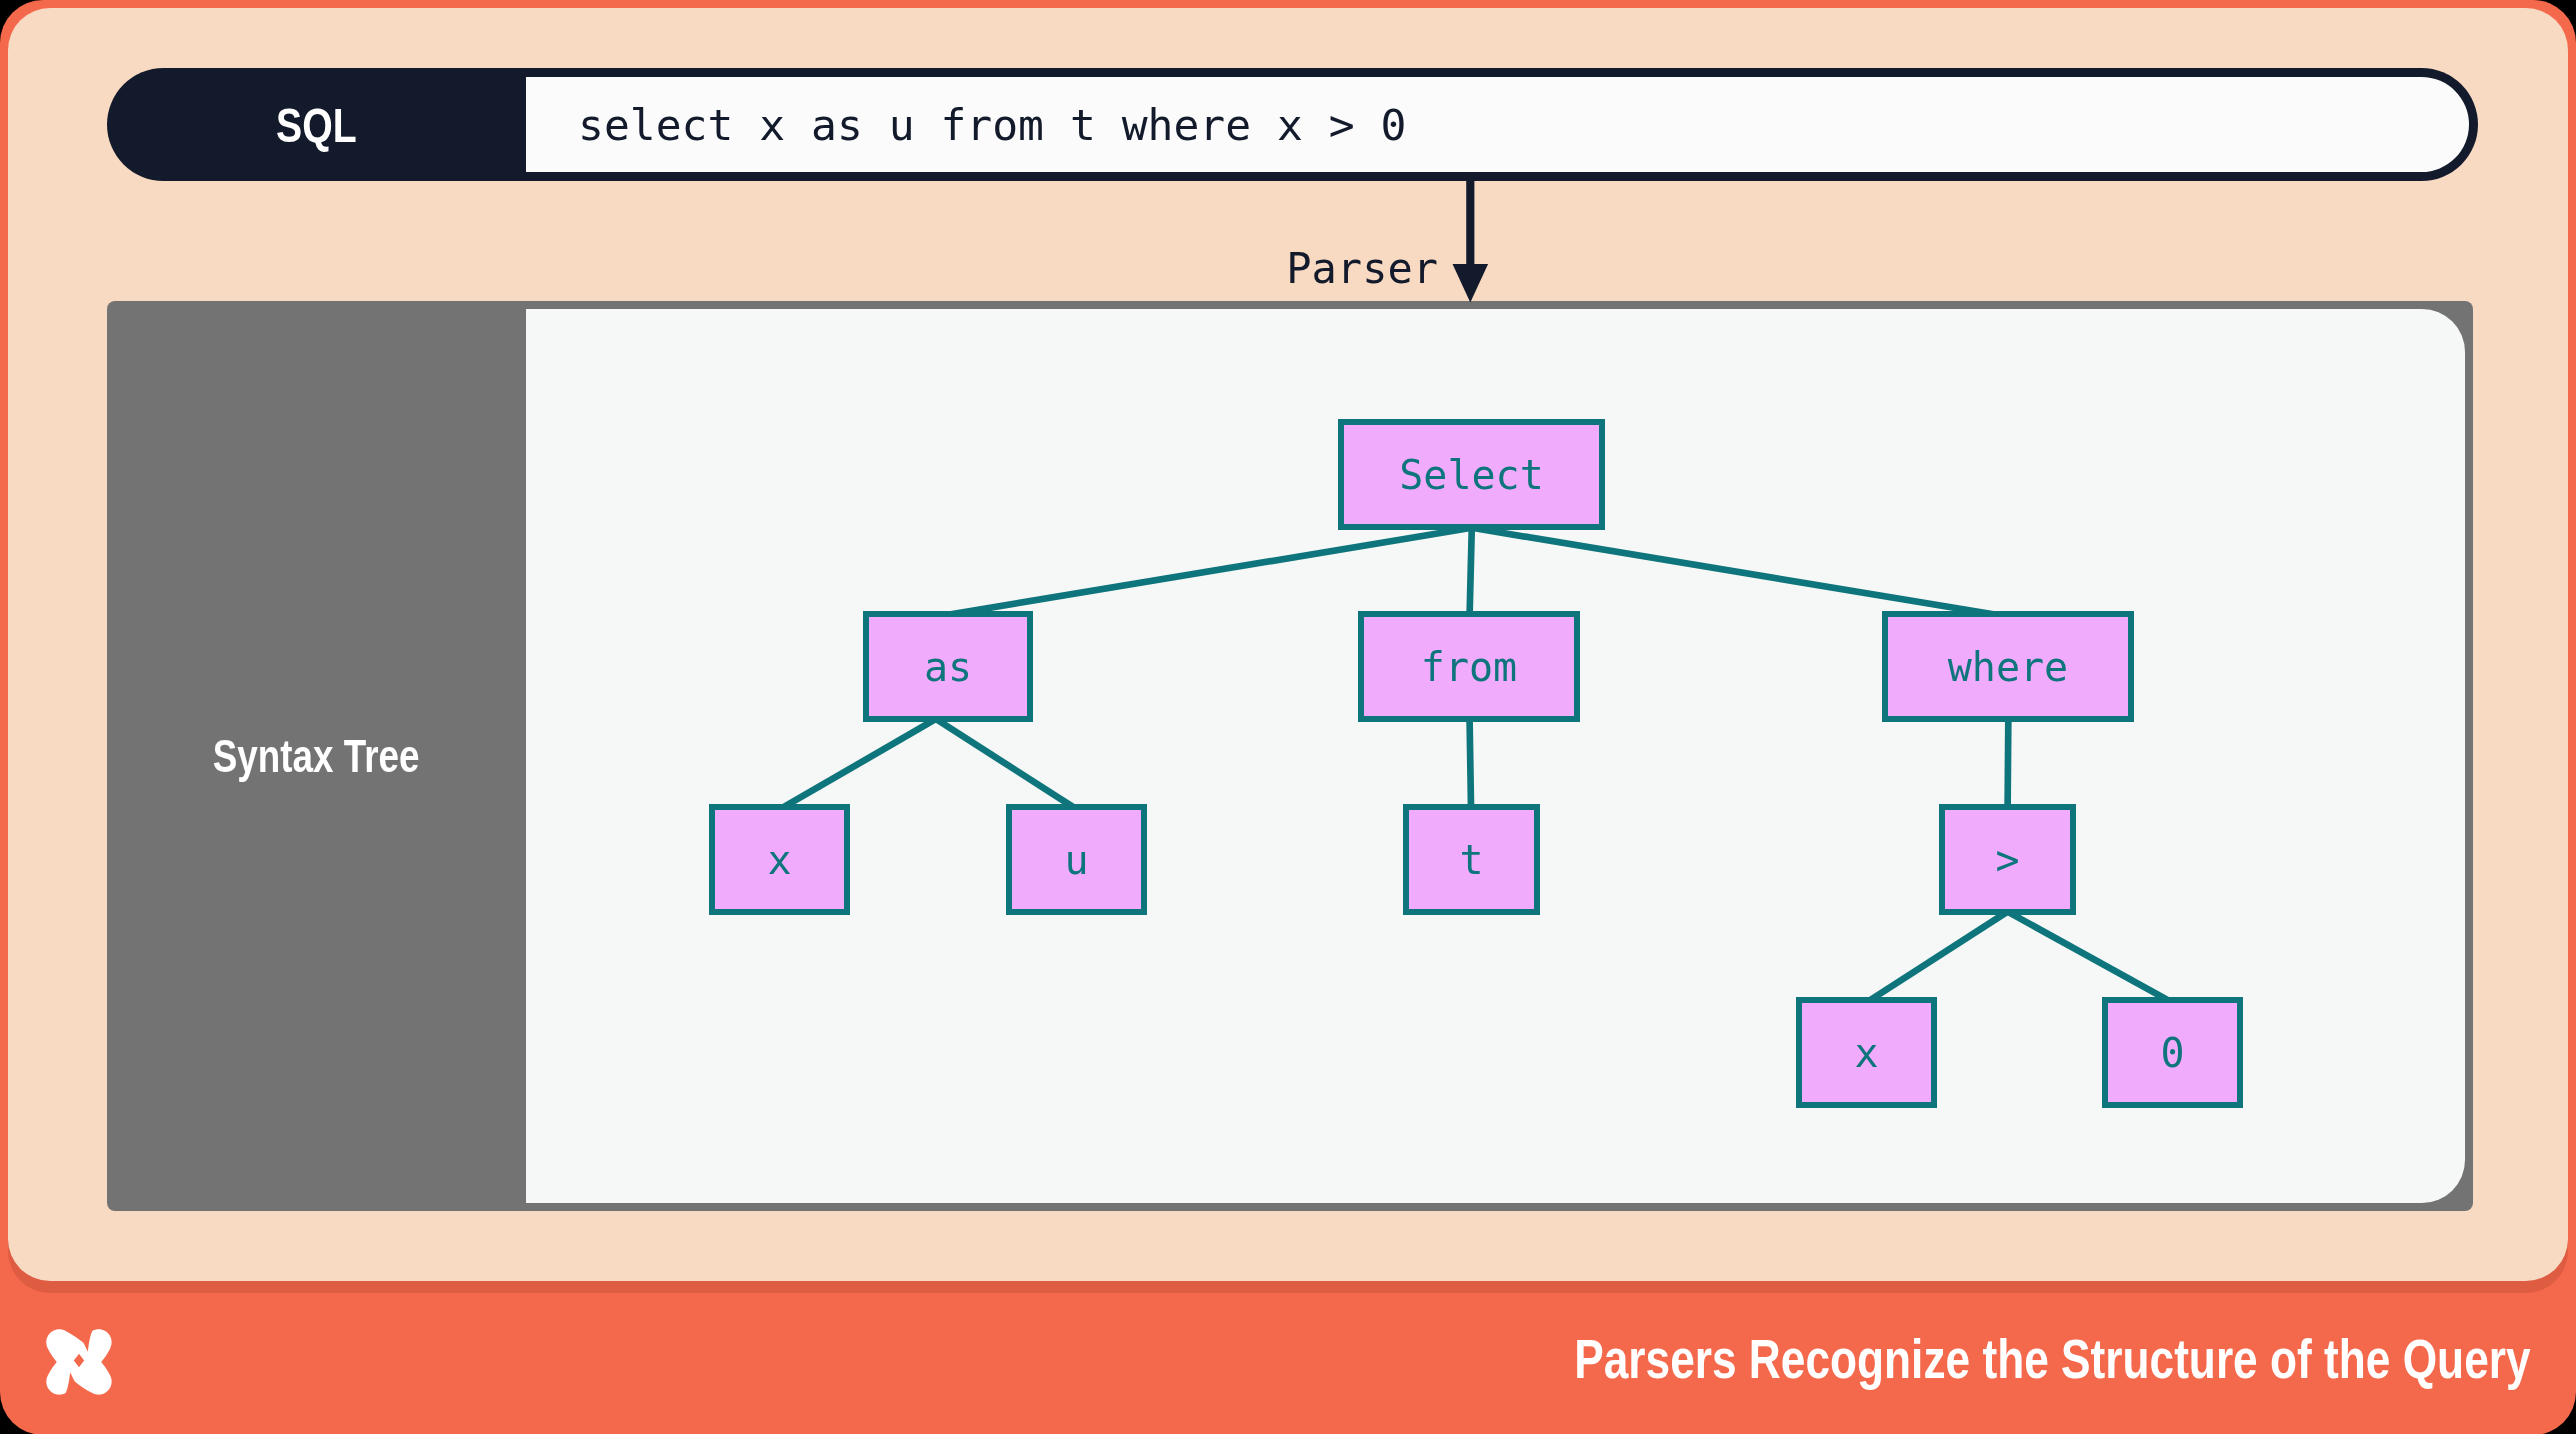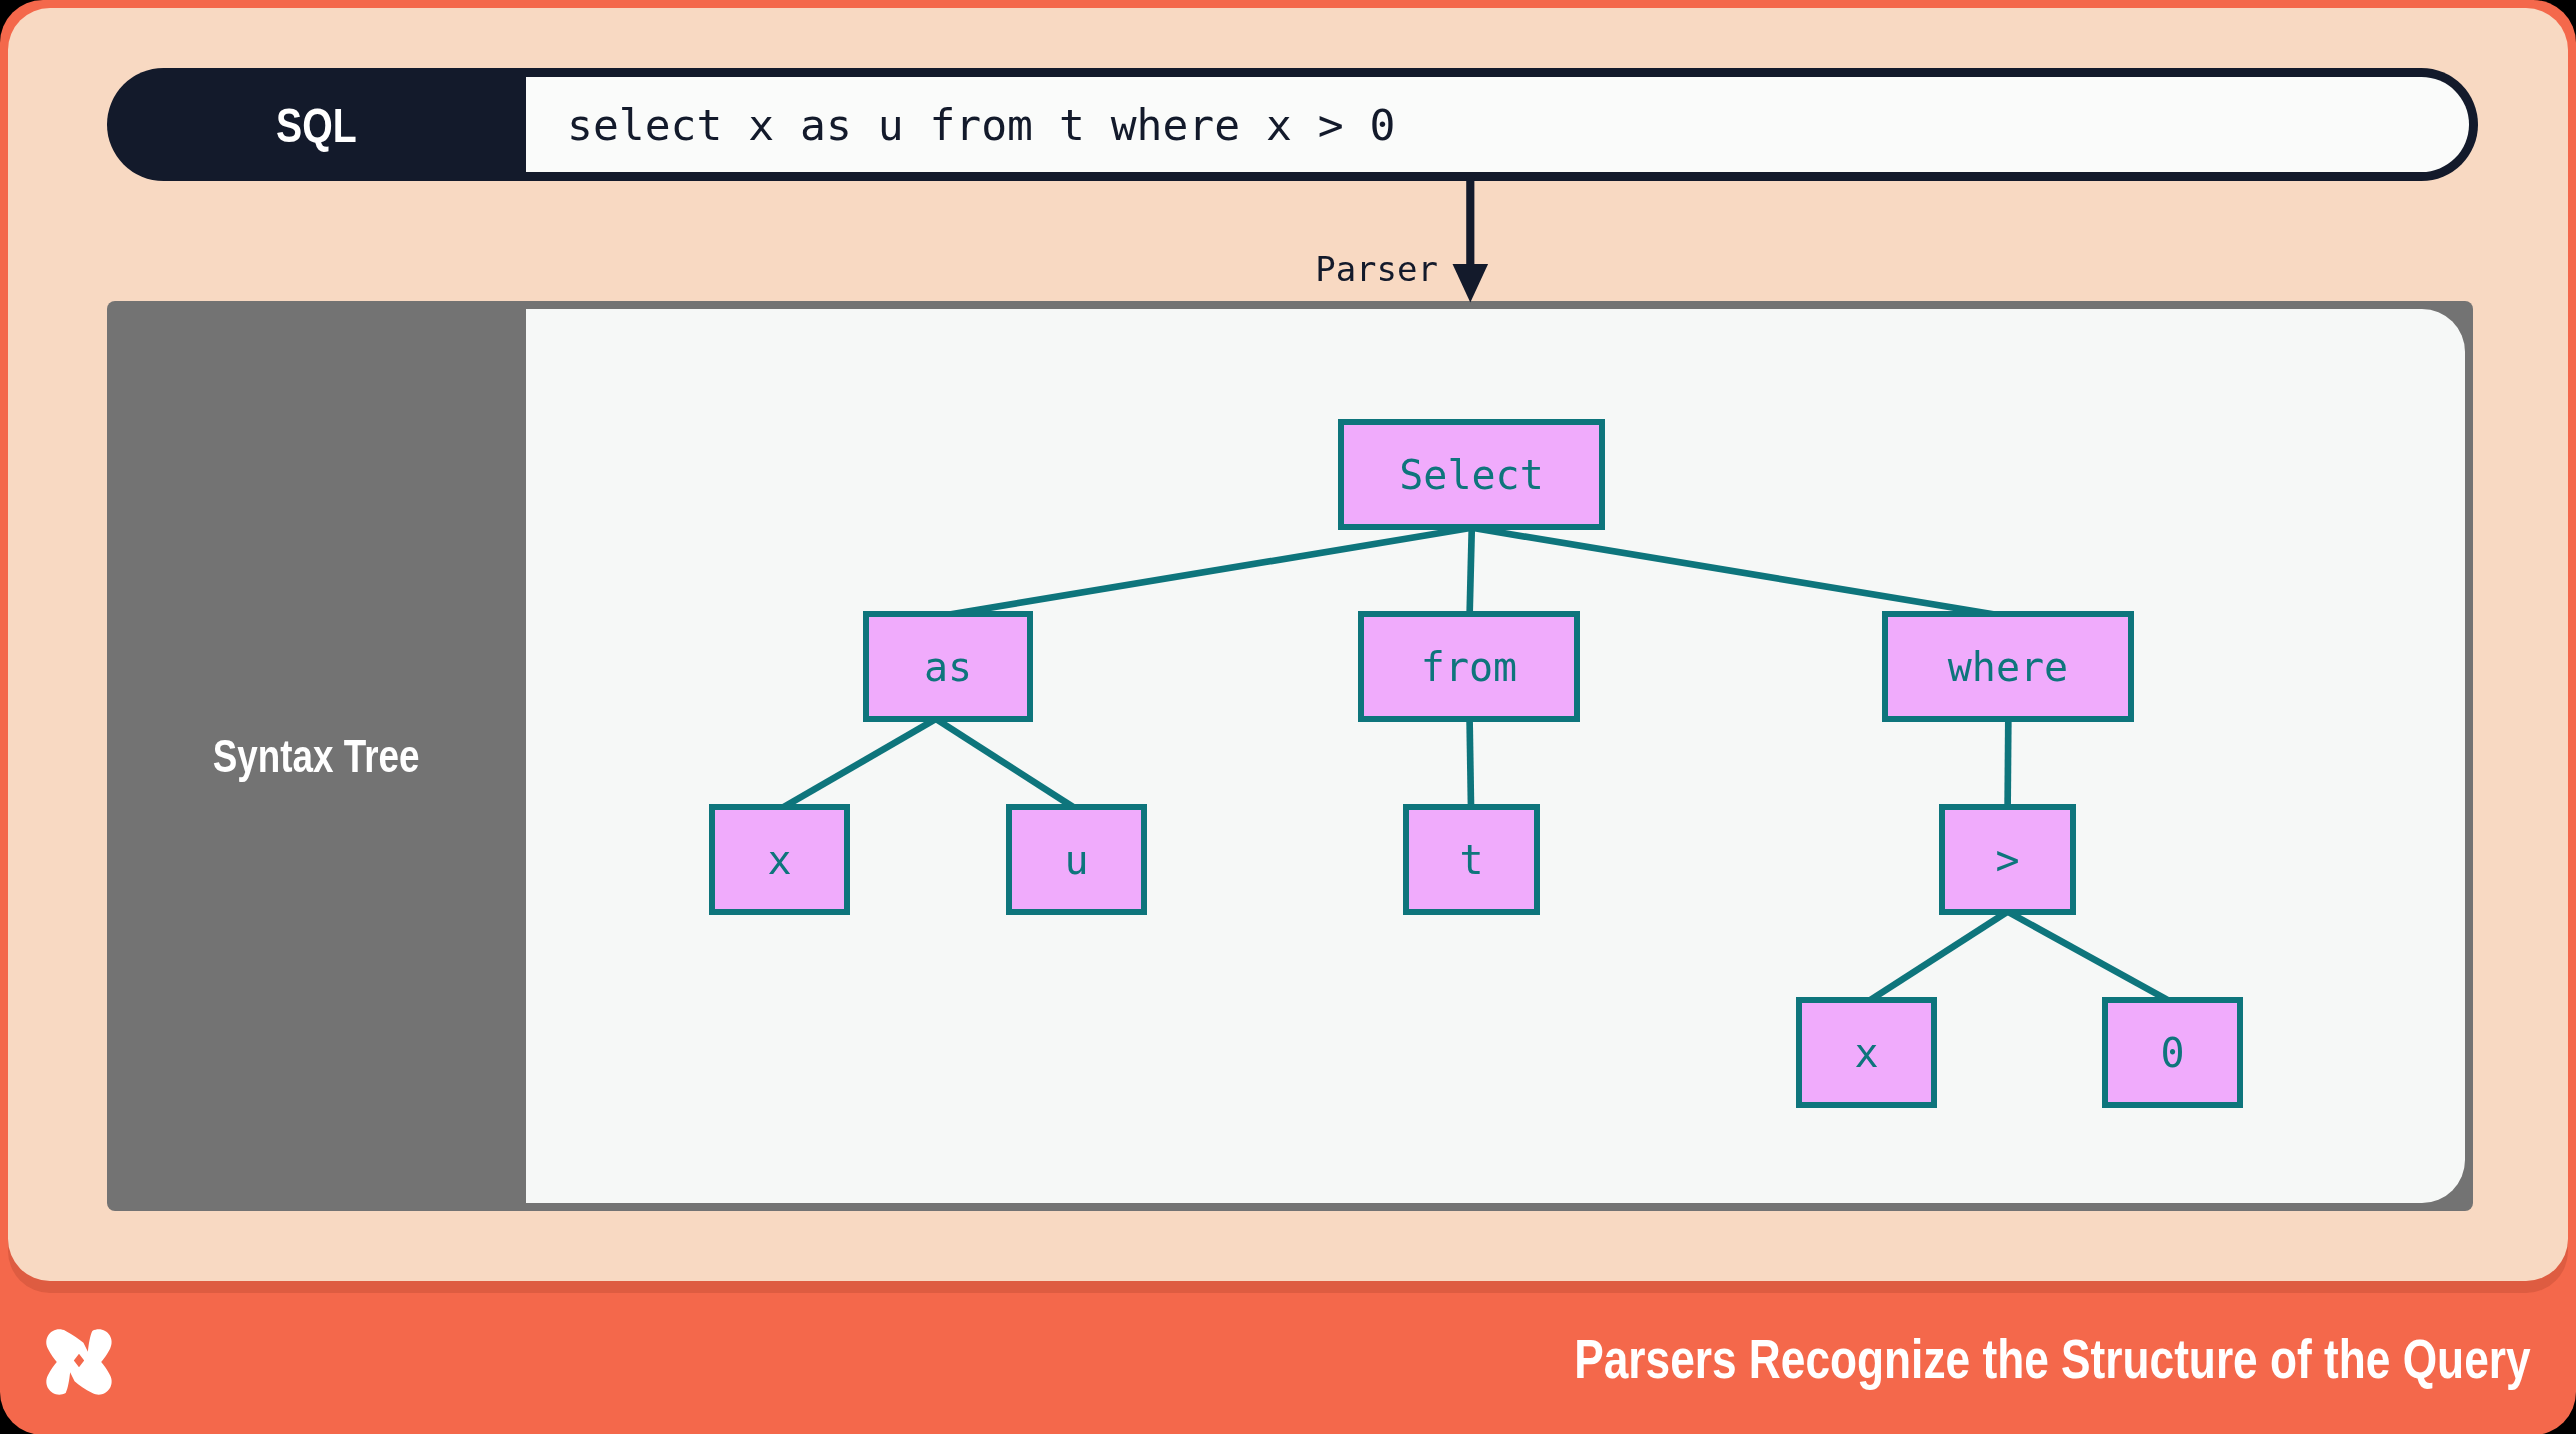--- a/index.html
+++ b/index.html
@@ -45,21 +45,21 @@
     left: 0; top: 0; bottom: 0;
     width: 419px;
     display: flex; align-items: center; justify-content: center;
   }
   .sql-bar .code-zone {
     position: absolute;
     left: 419px; top: 9px; bottom: 9px; right: 9px;
     background: #fafbfa;
     border-radius: 0 50px 50px 0;
     display: flex; align-items: center;
-    padding-left: 41px;
+    padding-left: 52px;
     box-sizing: border-box;
   }
   .heading-text {
     color: #ffffff;
     font-weight: bold;
     font-size: 49px;
     letter-spacing: 0px;
     transform: scaleX(0.80);
     transform-origin: center center;
     white-space: nowrap;
@@ -70,21 +70,21 @@
     color: #131a2b;
     white-space: pre;
   }
 
   
   .parser-label {
     position: absolute;
     right: 1138px;                 
     top: 248px;
     font-family: "DejaVu Sans Mono", monospace;
-    font-size: 34px;
+    font-size: 42px;
     line-height: 42px;
     color: #131a2b;
     white-space: nowrap;
   }
 
   
   .tree-panel {
     position: absolute;
     left: 107px; top: 301px;
     width: 2366px; height: 910px;

